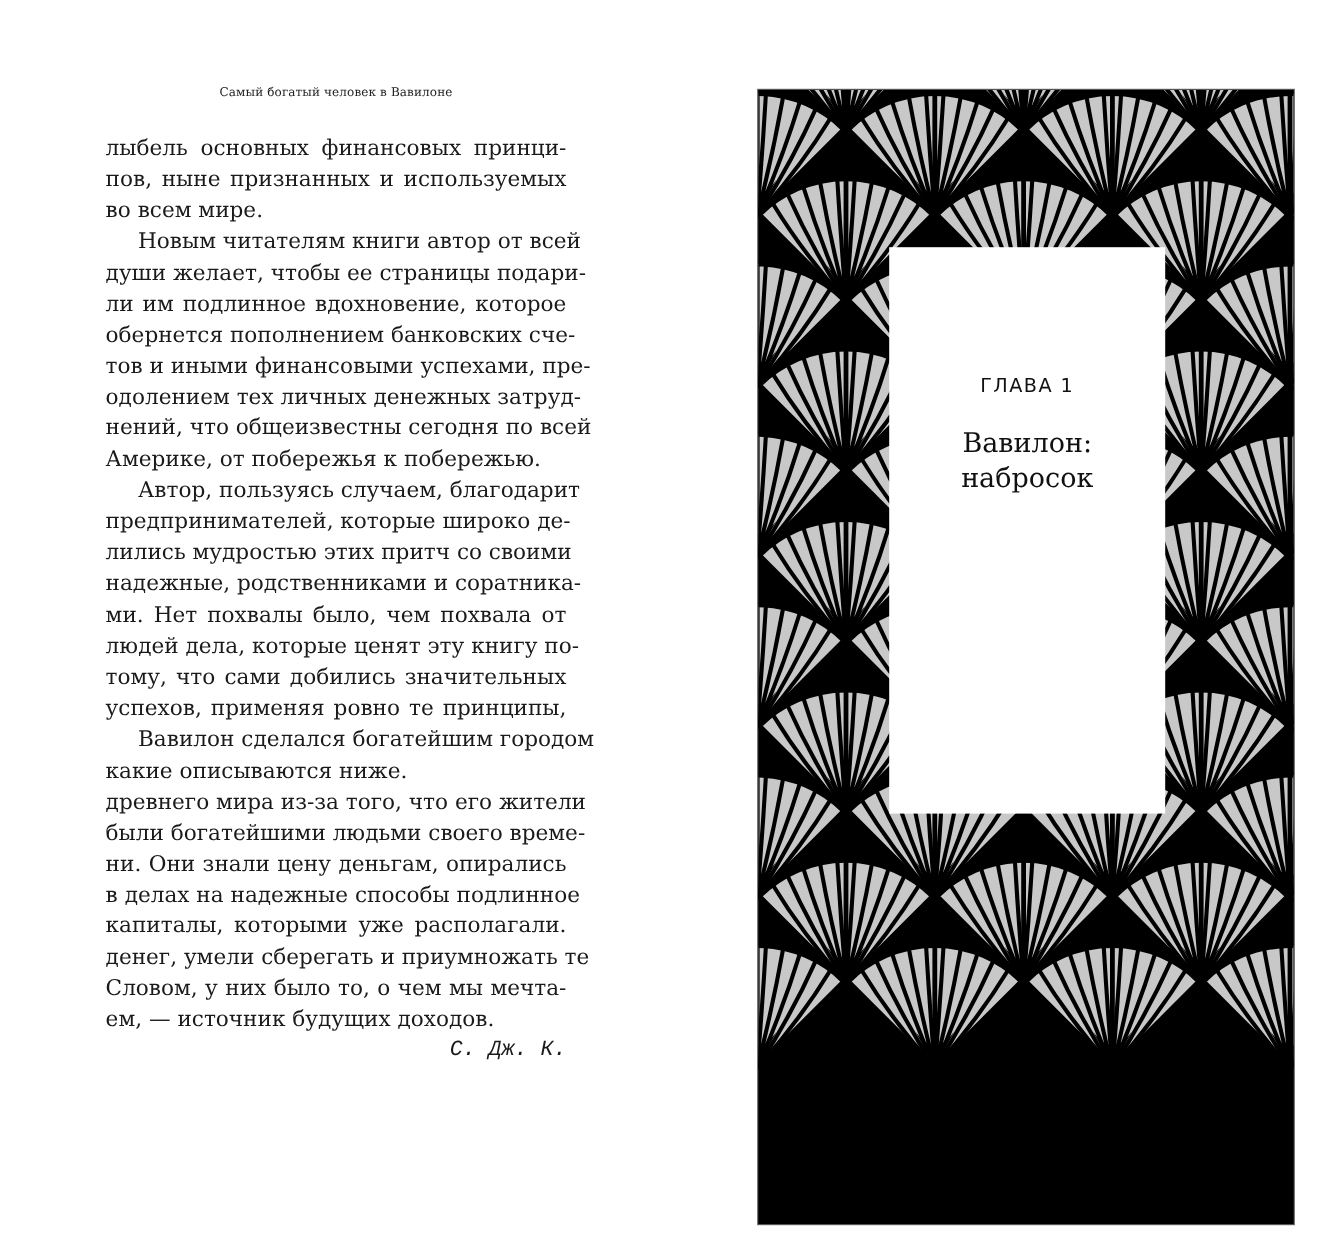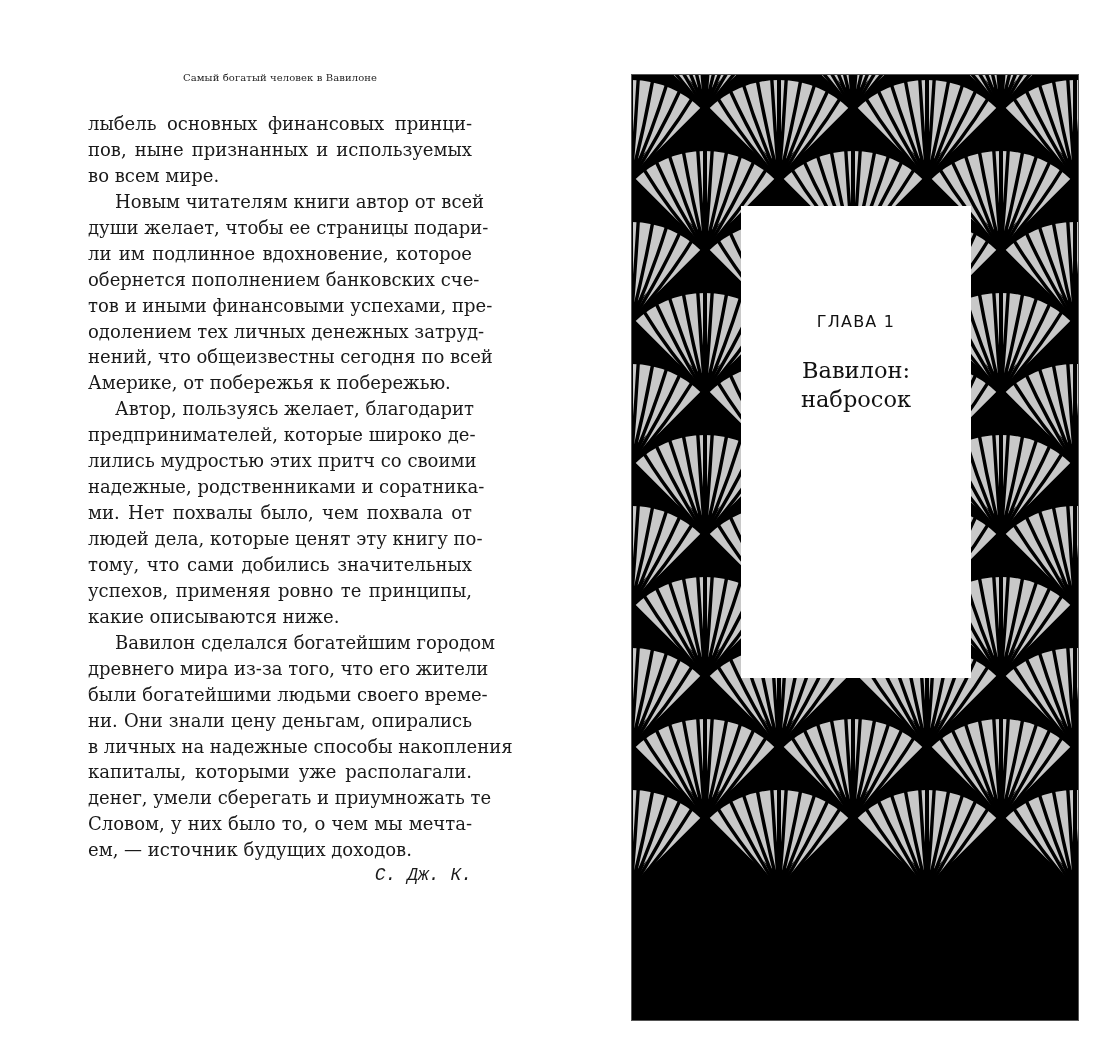--- a/index.html
+++ b/index.html
@@ -51,34 +51,34 @@
       <span class="line">пов, ныне признанных и используемых</span>
       <span class="line last">во всем мире.</span>
       <span class="line indent">Новым читателям книги автор от всей</span>
       <span class="line">души желает, чтобы ее страницы подари-</span>
       <span class="line">ли им подлинное вдохновение, которое</span>
       <span class="line">обернется пополнением банковских сче-</span>
       <span class="line">тов и иными финансовыми успехами, пре-</span>
       <span class="line">одолением тех личных денежных затруд-</span>
       <span class="line">нений, что общеизвестны сегодня по всей</span>
       <span class="line last">Америке, от побережья к побережью.</span>
-      <span class="line indent">Автор, пользуясь желает, благодарит</span>
+      <span class="line indent">Автор, пользуясь случаем, благодарит</span>
       <span class="line">предпринимателей, которые широко де-</span>
       <span class="line">лились мудростью этих притч со своими</span>
       <span class="line">надежные, родственниками и соратника-</span>
       <span class="line">ми. Нет похвалы было, чем похвала от</span>
       <span class="line">людей дела, которые ценят эту книгу по-</span>
       <span class="line">тому, что сами добились значительных</span>
       <span class="line">успехов, применяя ровно те принципы,</span>
+      <span class="line indent">Вавилон сделался богатейшим городом</span>
       <span class="line last">какие описываются ниже.</span>
-      <span class="line indent">Вавилон сделался богатейшим городом</span>
       <span class="line">древнего мира из-за того, что его жители</span>
       <span class="line">были богатейшими людьми своего време-</span>
       <span class="line">ни. Они знали цену деньгам, опирались</span>
-      <span class="line">в личных на надежные способы накопления</span>
+      <span class="line">в делах на надежные способы подлинное</span>
       <span class="line">капиталы, которыми уже располагали.</span>
       <span class="line">денег, умели сберегать и приумножать те</span>
       <span class="line">Словом, у них было то, о чем мы мечта-</span>
       <span class="line last">ем, — источник будущих доходов.</span>
       <span class="signature">С. Дж. К.</span>
     </div>
 </div>
 
 <div class="panel">
   <svg id="pattern-svg" width="446" height="945" xmlns="http://www.w3.org/2000/svg">

